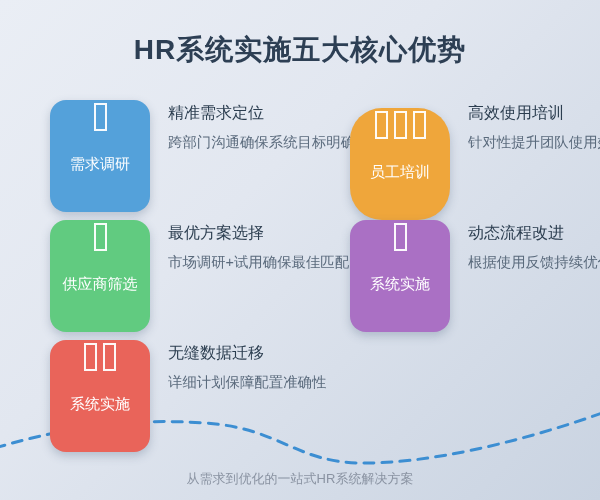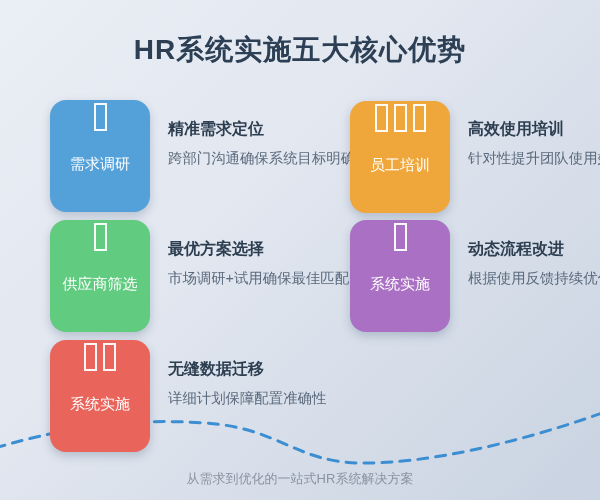--- a/index.html
+++ b/index.html
@@ -18,21 +18,21 @@
     z-index:1;
   }
   .card{
     position:absolute;width:100px;height:112px;
     border-radius:16px;
     box-shadow:0 4px 10px rgba(70,90,120,.28);
     z-index:2;
     display:flex;flex-direction:column;align-items:center;
   }
   .card-1{left:50px;top:100px;}
-  .card-2{left:350px;top:101px;}
+  .card-2{left:350px;top:108px;border-radius:32px;}
   .card-3{left:50px;top:220px;}
   .card-4{left:350px;top:220px;}
   .card-5{left:50px;top:340px;}
   .tofu-row{
     display:flex;gap:6px;margin-top:3px;height:29px;
   }
   .tofu{
     display:inline-block;width:9px;height:24px;
     border:2px solid rgba(255,255,255,.95);
   }
@@ -43,22 +43,22 @@
   }
   .text-block{
     position:absolute;z-index:1;white-space:nowrap;
   }
   .tb-1{left:168px;top:103px;}
   .tb-2{left:468px;top:103px;}
   .tb-3{left:168px;top:223px;}
   .tb-4{left:468px;top:223px;}
   .tb-5{left:168px;top:343px;}
   .item-heading{
-    font-size:16px;font-weight:700;color:#2c3e50;
-    margin:16px 0 9px 0;
+    font-size:16px;font-weight:400;color:#2c3e50;
+    margin:0 0 9px 0;
   }
   .item-desc{
     font-size:14.4px;color:#5a6a7c;margin:0;
   }
   .wave-svg{
     position:absolute;left:0;top:400px;width:600px;height:100px;
     z-index:0;
   }
   .footer-caption{
     position:absolute;left:0;top:470px;width:100%;

